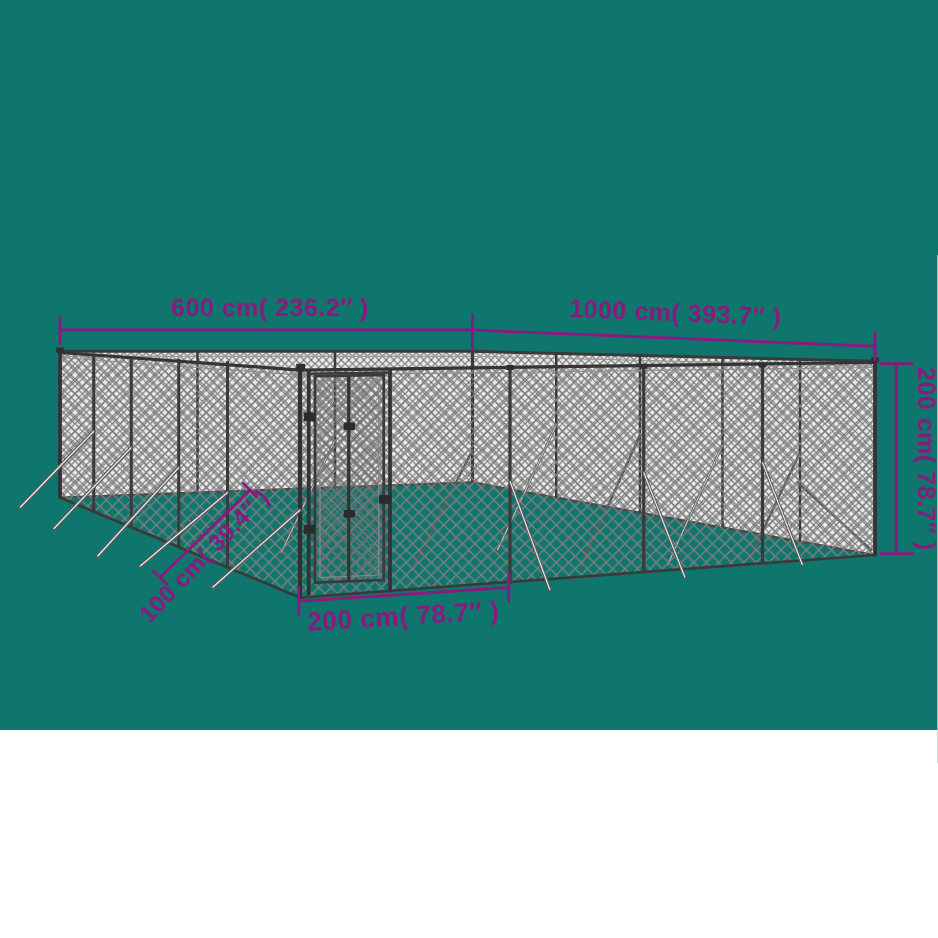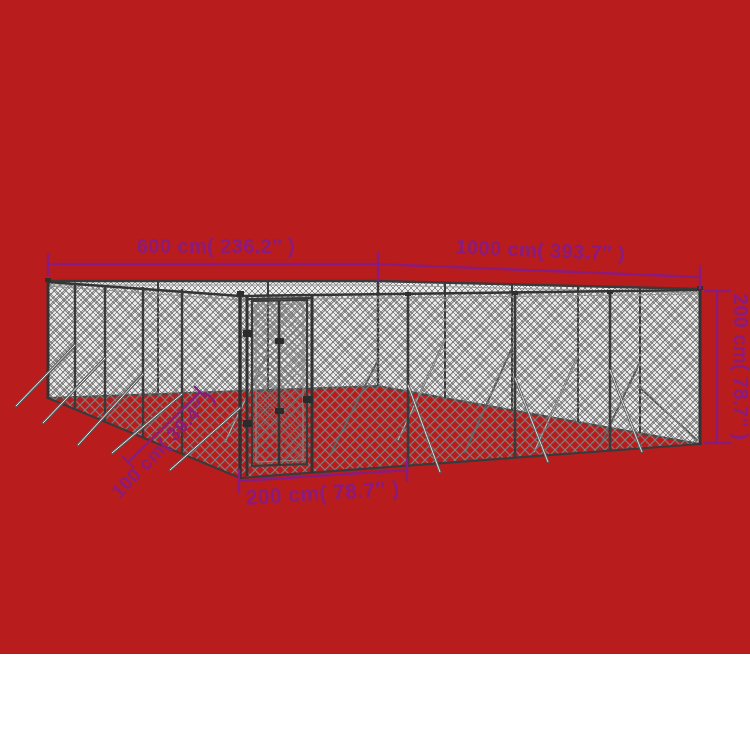--- a/index.html
+++ b/index.html
@@ -1,17 +1,17 @@
 <!DOCTYPE html>
 <html><head>
 <meta charset="utf-8">
 <style>
   html,body{margin:0;padding:0;background:#ffffff;}
   body{width:750px;height:750px;overflow:hidden;font-family:"Liberation Sans",sans-serif;}
-  .stage{position:relative;width:750px;height:654px;background:#b91c1c;}
+  .stage{position:relative;width:750px;height:584px;background:#0f766e;}
   svg{display:block;}
   text.dim{
     font-family:"Liberation Sans","DejaVu Sans",sans-serif;
     font-weight:700;
     letter-spacing:0.4px;
   }
 </style>
 </head>
 <body>
 

